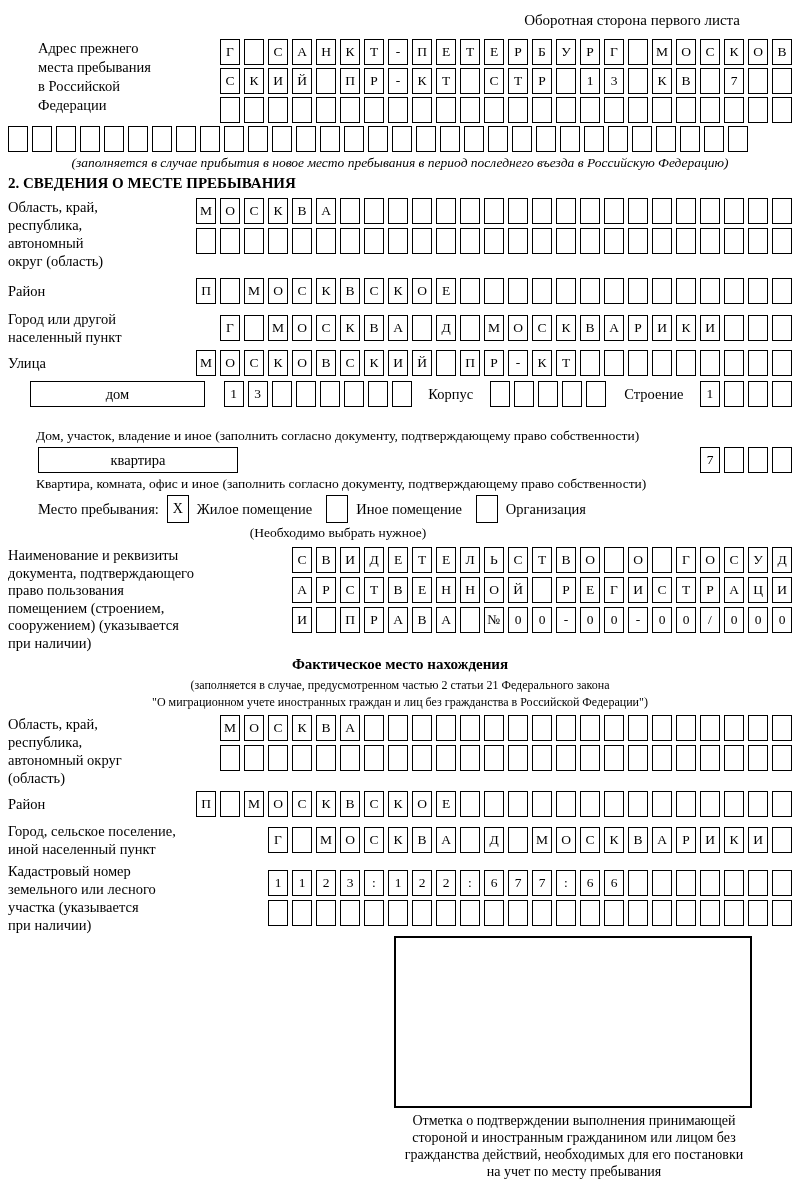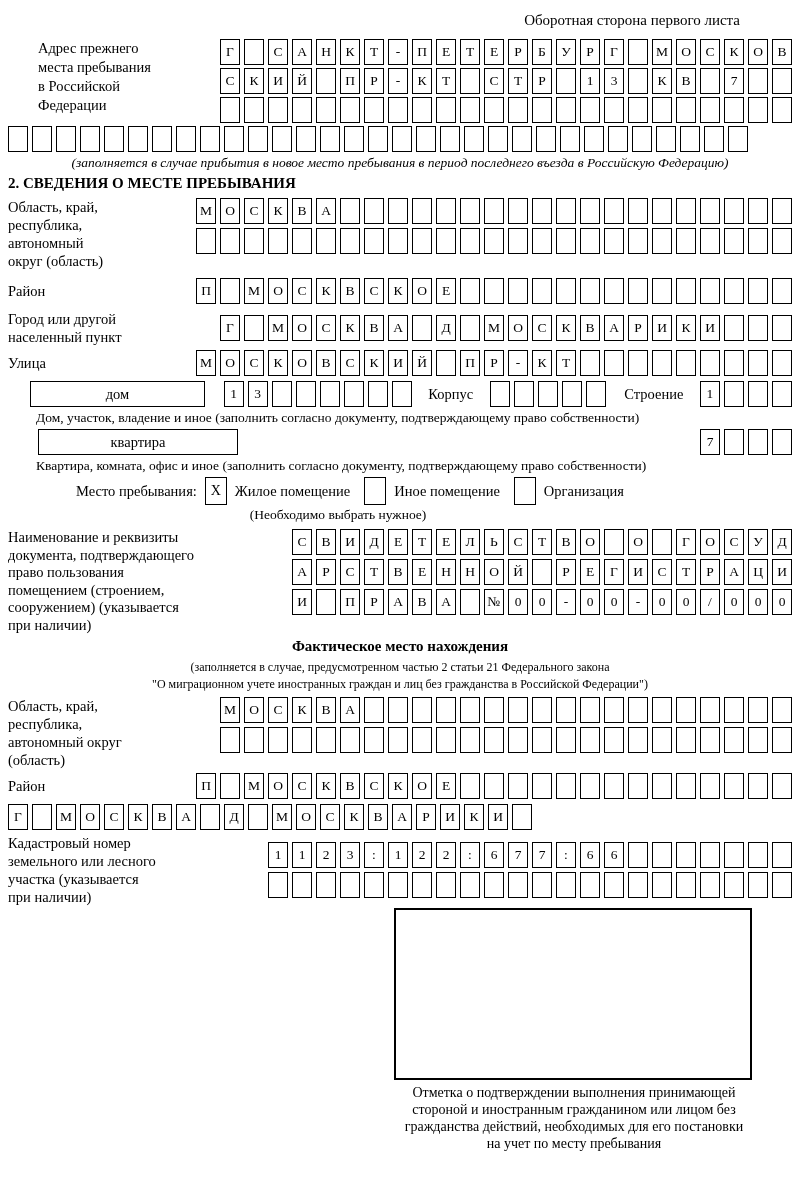--- a/index.html
+++ b/index.html
@@ -26,38 +26,38 @@
   .w134{flex:0 0 134px;}
   .w166{flex:0 0 166px;}
   .w240{flex:0 0 240px;line-height:17.5px;}
   .w170{flex:0 0 170px;}
   .w150{flex:0 0 150px;}
   .w218{flex:0 0 218px;}
   .w215{flex:0 0 215px;}
   .caption-center{text-align:center;font-size:13.5px;margin:3px 0 3px 0;font-style:italic;}
   .sec-header{text-align:left;font-weight:bold;font-size:15px;margin:4px 0 6px 0;} .mb8{margin-bottom:8px;}
   .mb6{margin-bottom:6px;} .mb5{margin-bottom:5px;} .mb4{margin-bottom:4px;}
-  .dom-row{padding-left:22px;margin-bottom:3px;}
+  .dom-row{padding-left:22px;margin-bottom:21px;}
   .labelbox{
     box-sizing:border-box;border:1.5px solid #000;height:26px;
     display:flex;align-items:center;justify-content:center;font-size:14.5px;
   }
   .dom-box{width:175px;margin-right:8px;}
   .kv-box{width:200px;margin-right:8px;}
   .inline-lbl{margin:0 6px 0 6px;white-space:nowrap;}
   .inline-lbl.ml8{margin-left:8px;}
   .left-caption{padding-left:28px;font-size:13.5px;margin:2px 0 3px 0;}
   .kv-row{padding-left:30px;margin-bottom:3px;}
   .residence{display:flex;align-items:center;padding-left:30px;margin-bottom:2px;}
   .checkbox{
     box-sizing:border-box;width:22px;height:28px;border:1.5px solid #000;
     display:flex;align-items:center;justify-content:center;font-size:14px;flex:0 0 auto;
   }
   .res-label{margin:0 14px 0 8px;white-space:nowrap;}
-  .res-prefix{margin-right:8px;white-space:nowrap;margin-left:38px;}
+  .res-prefix{margin-right:8px;white-space:nowrap;}
   .need-caption{width:660px;text-align:center;font-size:13.5px;margin-bottom:6px;}
   .fact-header{text-align:center;font-weight:bold;font-size:15px;margin:2px 0 4px 0;}
   .fact-caption{text-align:center;font-size:12px;line-height:17px;}
   .stamp-box{
     box-sizing:border-box;margin-left:386px;width:358px;height:172px;
     border:2px solid #000;margin-top:2px;
   }
   .stamp-caption{
     margin-left:346px;width:440px;text-align:center;
     font-size:14px;line-height:17px;white-space:pre-line;margin-top:4px;
@@ -569,20 +569,22 @@
       <span class="cell"></span>
       <span class="cell"></span>
       <span class="cell"></span>
       <span class="cell"></span>
       <span class="cell"></span>
       <span class="cell"></span>
     </div>
 </div>
 
 <div class="frow vcenter mb4">
+  <div class="lbl w218">Город, сельское поселение,
+иной населенный пункт</div>
   <div class="cellrow">
       <span class="cell">Г</span>
       <span class="cell"></span>
       <span class="cell">М</span>
       <span class="cell">О</span>
       <span class="cell">С</span>
       <span class="cell">К</span>
       <span class="cell">В</span>
       <span class="cell">А</span>
       <span class="cell"></span>

